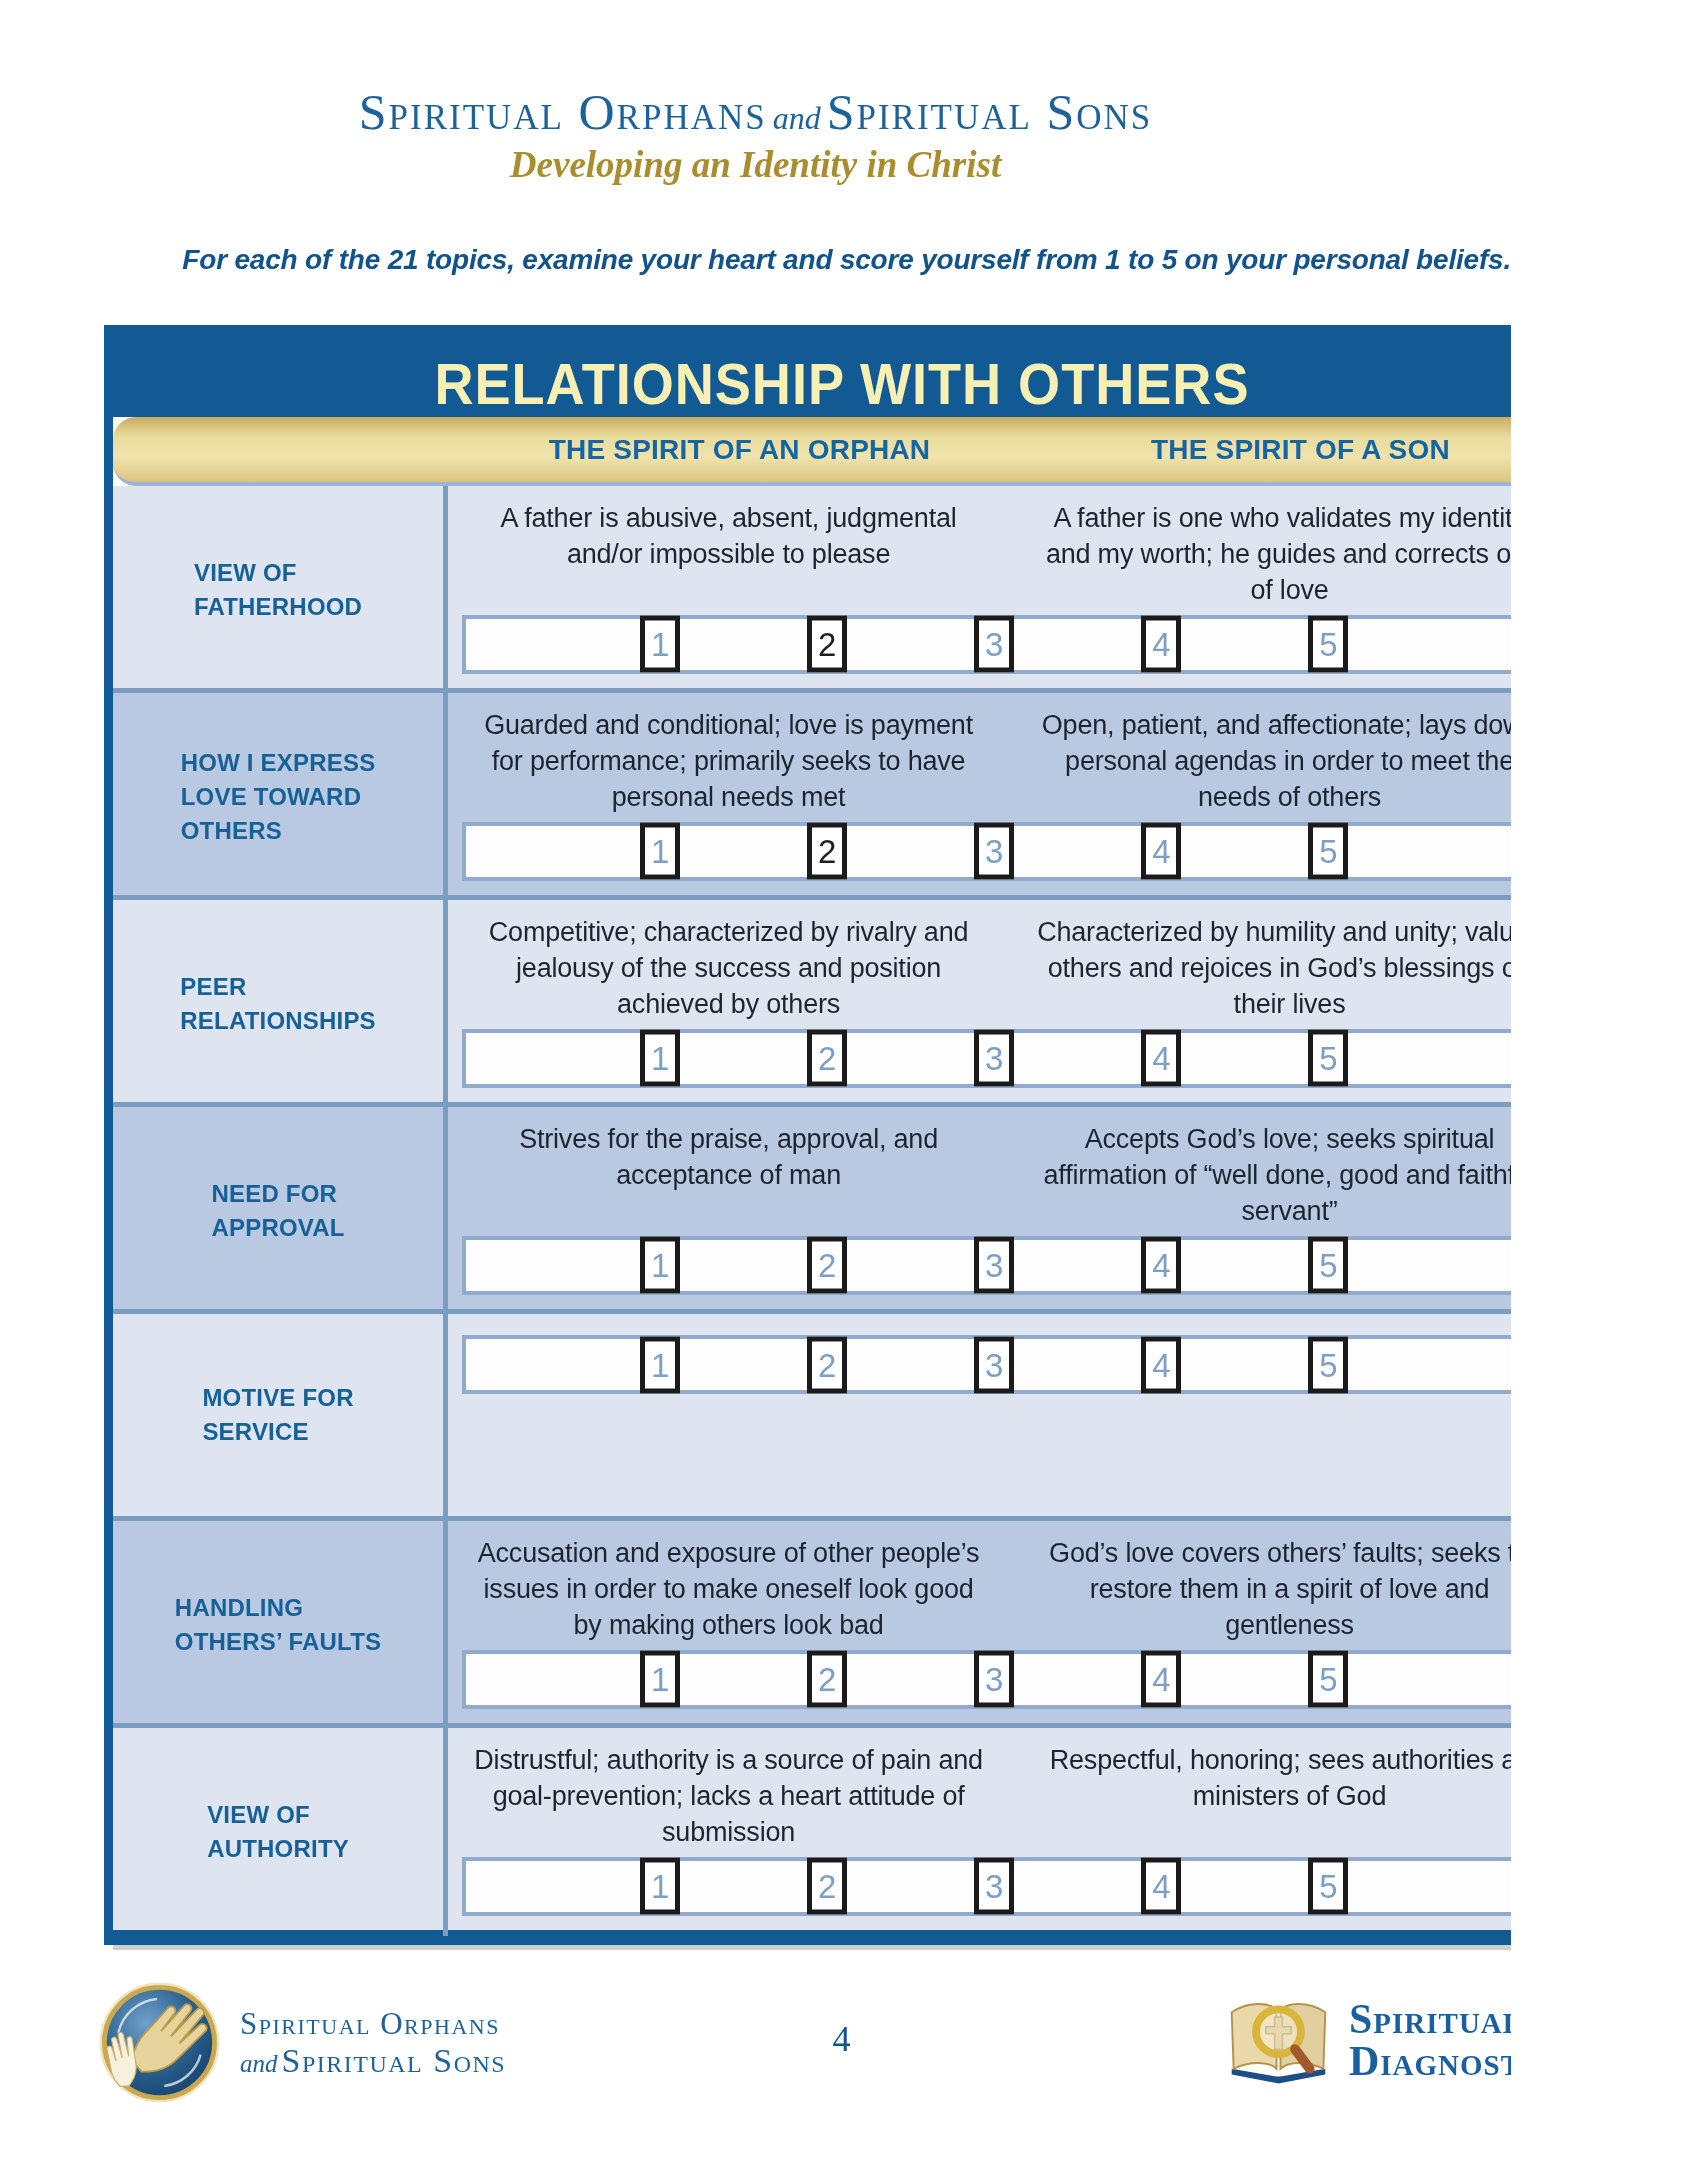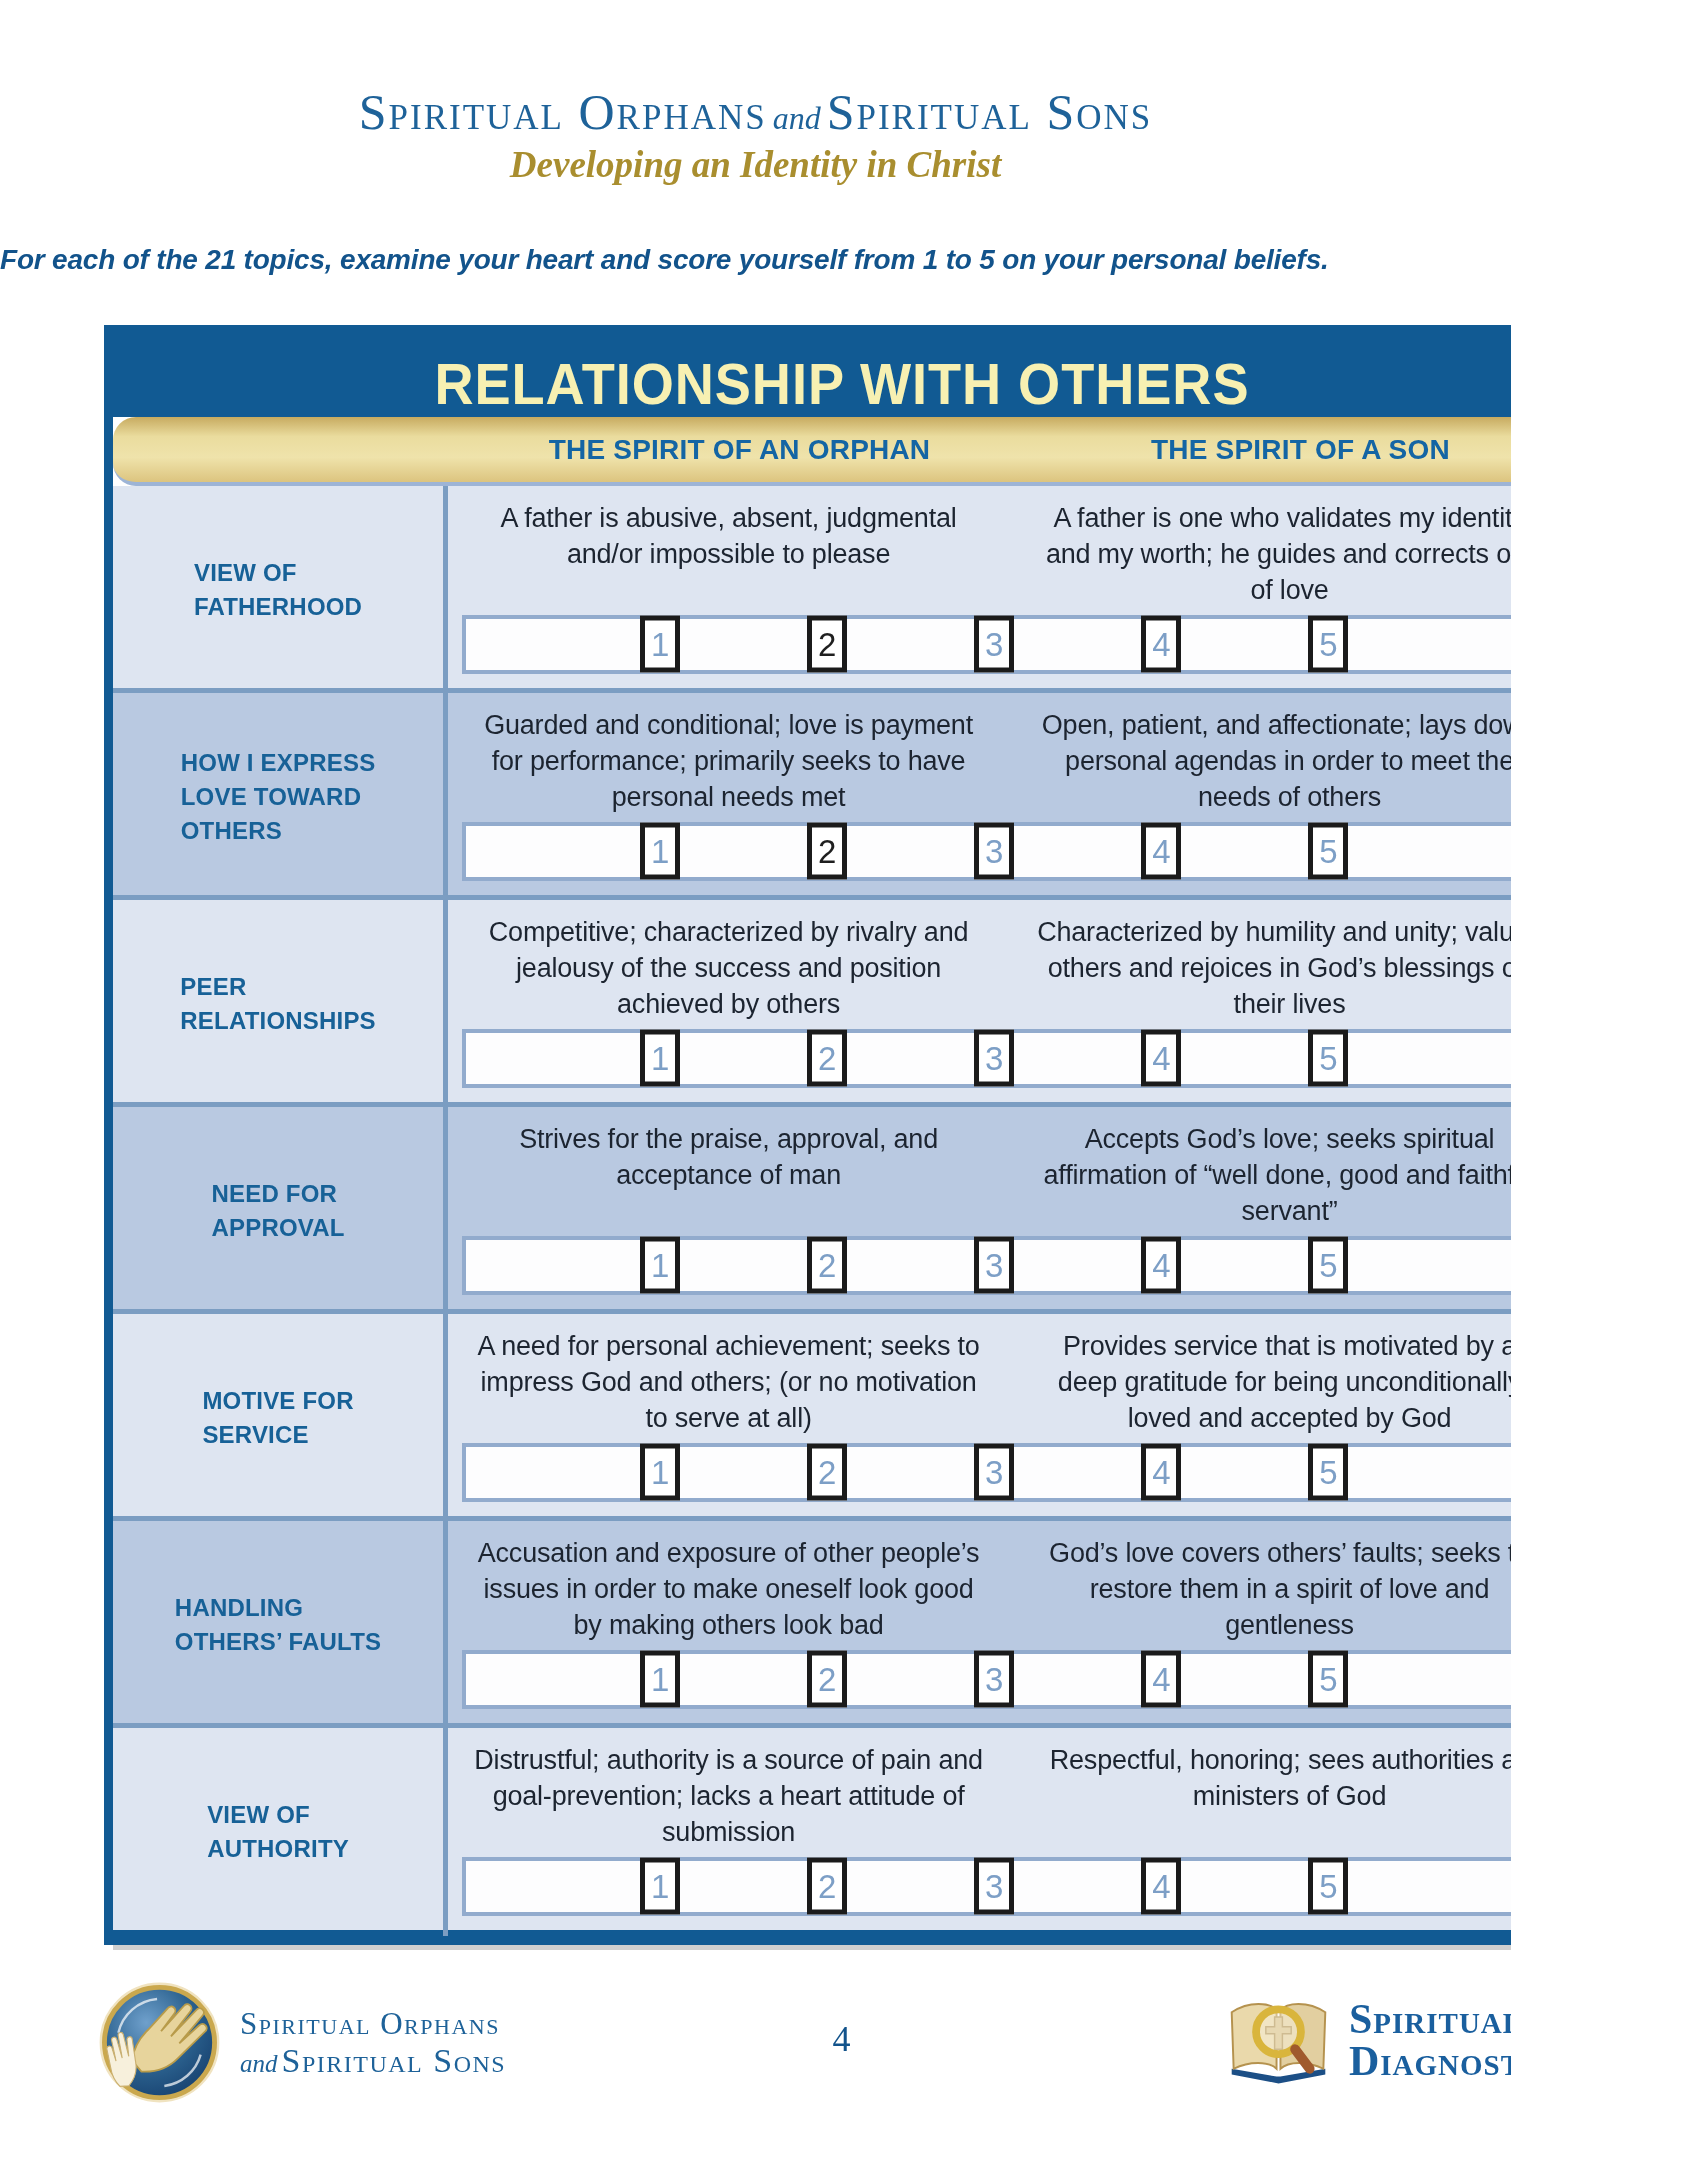--- a/index.html
+++ b/index.html
@@ -7,21 +7,21 @@
         font-family:"Liberation Sans",sans-serif;}
 
   
   .main-title{position:absolute;top:83px;left:0;width:100%;text-align:center;
               font-family:"Liberation Serif",serif;color:var(--title_blue);}
   .title-caps{font-variant:small-caps;font-size:50px;letter-spacing:2px;}
   .title-and{font-style:italic;font-size:32px;margin:0 6px;}
   .subtitle{position:absolute;top:143px;left:0;width:100%;text-align:center;
             font-family:"Liberation Serif",serif;font-style:italic;font-weight:bold;
             font-size:37px;color:var(--subtitle_gold);}
-  .instruction{position:absolute;top:244px;left:0;width:100%;text-align:left;
+  .instruction{position:absolute;top:244px;left:0;width:100%;text-align:right;
                font-weight:bold;font-style:italic;font-size:28px;color:var(--instruction_blue);
                letter-spacing:-0.2px;}
 
   
   .score-table{position:absolute;top:325px;left:104px;width:1475px;box-sizing:border-box;
                border:9px solid var(--header_blue);border-bottom-width:15px;
                box-shadow:7px 7px 0 -2px #cfcfcf;background:#ffffff;}
   .table-banner{background:var(--header_blue);height:83px;display:flex;align-items:flex-end;
                 justify-content:center;}
   .table-banner span{color:var(--banner_text);font-weight:bold;font-size:57px;
@@ -194,24 +194,20 @@
               <div class="score-box" style="left: 80%;">
                 <span style="color: rgb(125, 159, 198);">5</span>
               </div>
             </div>
       </div>
     </div>
         <div class="t-row row-light">
       <div class="topic-cell">MOTIVE FOR
 SERVICE</div>
       <div class="content-cell">
-        <div class="texts">
-          <div class="desc">A need for personal achievement; seeks to impress God and others; (or no motivation to serve at all)</div>
-          <div class="desc">Provides service that is motivated by a deep gratitude for being unconditionally loved and accepted by God</div>
-        </div>
         <div class="rating-bar">
               <div class="score-box" style="left: 18%;">
                 <span style="color: rgb(125, 159, 198);">1</span>
               </div>
               <div class="score-box" style="left: 33.5%;">
                 <span style="color: rgb(125, 159, 198);">2</span>
               </div>
               <div class="score-box" style="left: 49%;">
                 <span style="color: rgb(125, 159, 198);">3</span>
               </div>

